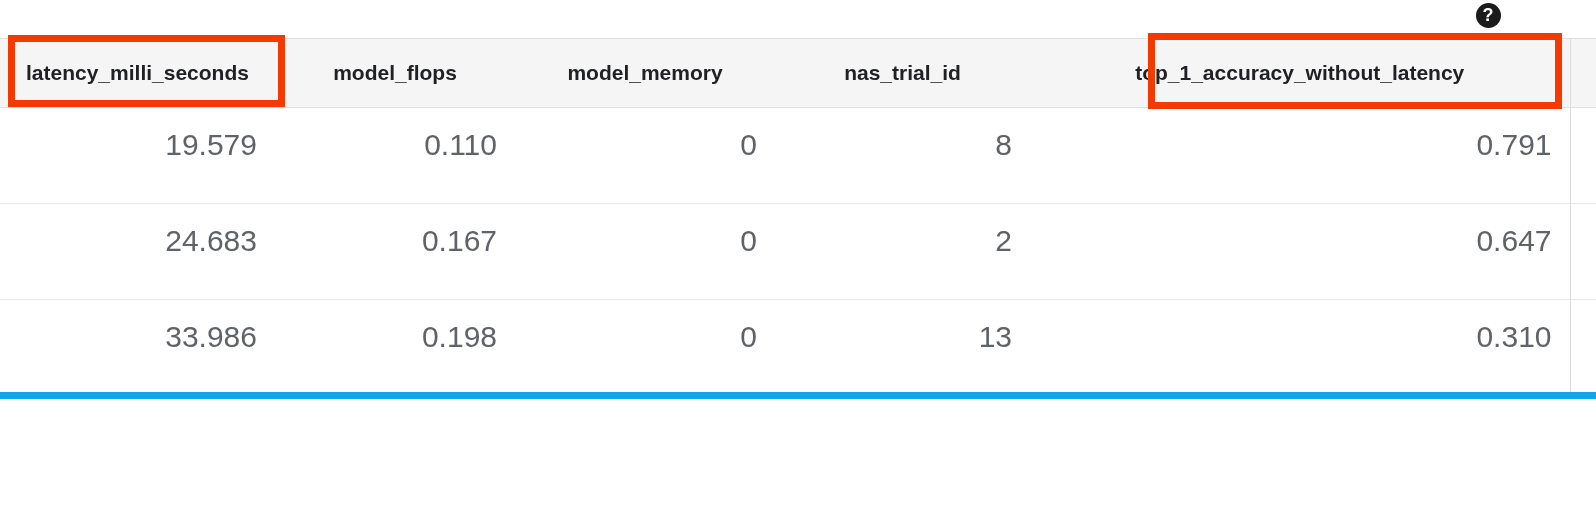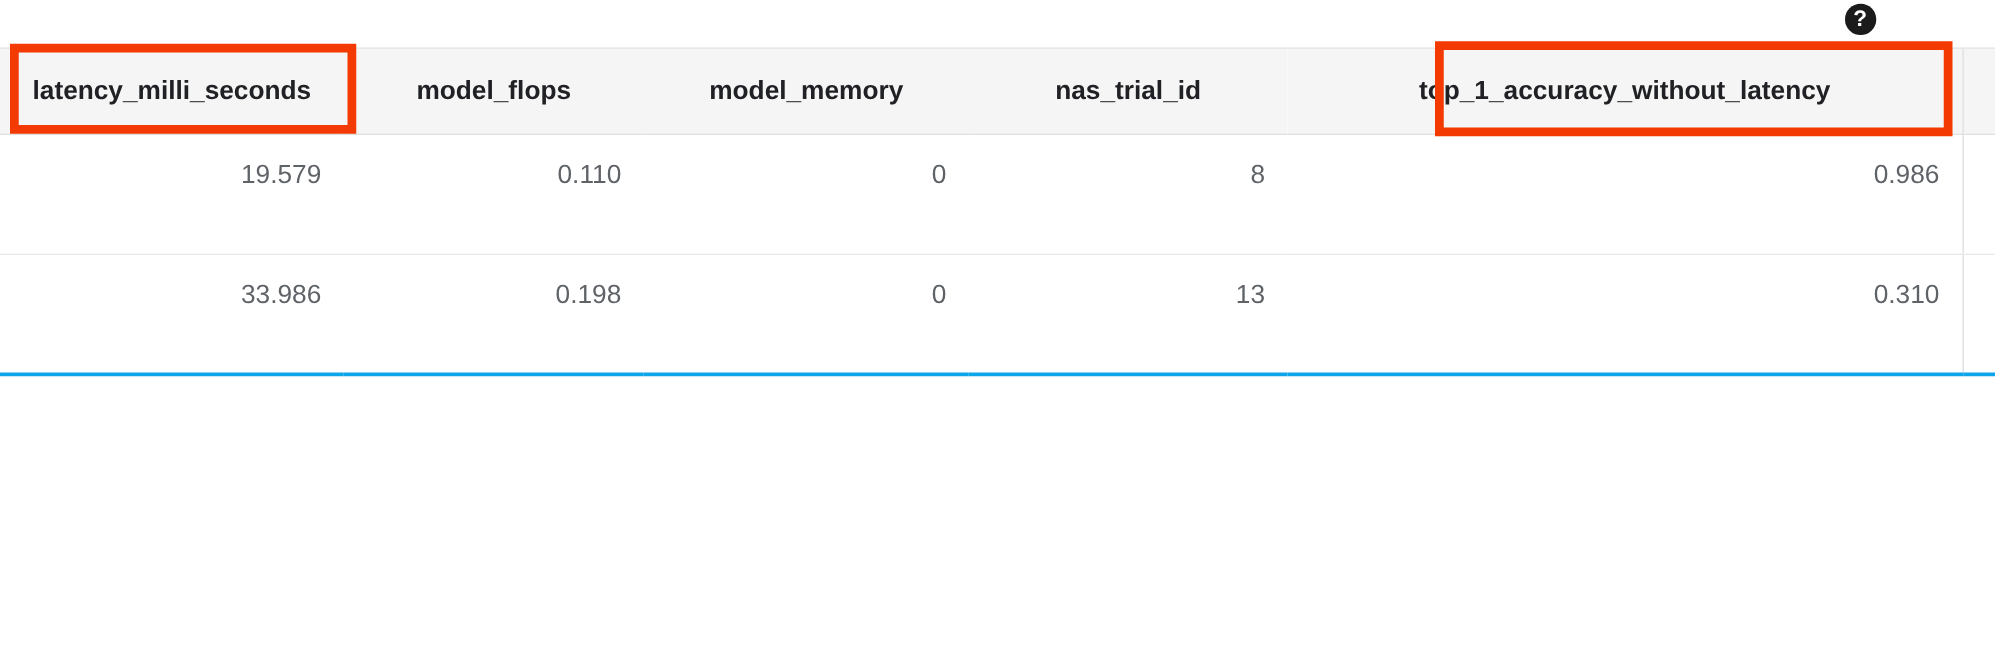--- a/index.html
+++ b/index.html
@@ -81,35 +81,35 @@
   thead th.col-divider {
     border-left: 1px solid #dadce0;
   }
 
   tbody tr.data-row {
     height: 96px;
     background: #ffffff;
   }
   tbody tr.data-row td {
     border-bottom: 1px solid #e8e8e8;
-    font-size: 21px;
+    font-size: 30px;
     color: #5f6368;
     padding: 0 18px;
     text-align: right;
     vertical-align: top;
     padding-top: 20px;
     white-space: nowrap;
     overflow: hidden;
     box-sizing: border-box;
   }
   tbody tr.data-row td.col-divider {
     border-left: 1px solid #dadce0;
   }
   tbody tr.data-row:last-child td {
-    border-bottom: 3px solid #0ea5e9;
+    border-bottom: 7px solid #0ea5e9;
   }
 
   
   .c0 { width: 275px; }
   .c1 { width: 240px; }
   .c2 { width: 260px; }
   .c3 { width: 255px; }
   .c4 { width: 540px; }
   .c5 { width: 26px; }
 
@@ -160,21 +160,29 @@
         <th>top_1_accuracy_without_latency</th>
         <th class="col-divider"></th>
       </tr>
     </thead>
     <tbody>
       <tr class="data-row">
         <td>19.579</td>
         <td>0.110</td>
         <td>0</td>
         <td>8</td>
-        <td>0.986</td>
+        <td>0.791</td>
+        <td class="col-divider"></td>
+      </tr>
+      <tr class="data-row">
+        <td>24.683</td>
+        <td>0.167</td>
+        <td>0</td>
+        <td>2</td>
+        <td>0.647</td>
         <td class="col-divider"></td>
       </tr>
       <tr class="data-row">
         <td>33.986</td>
         <td>0.198</td>
         <td>0</td>
         <td>13</td>
         <td>0.310</td>
         <td class="col-divider"></td>
       </tr>

